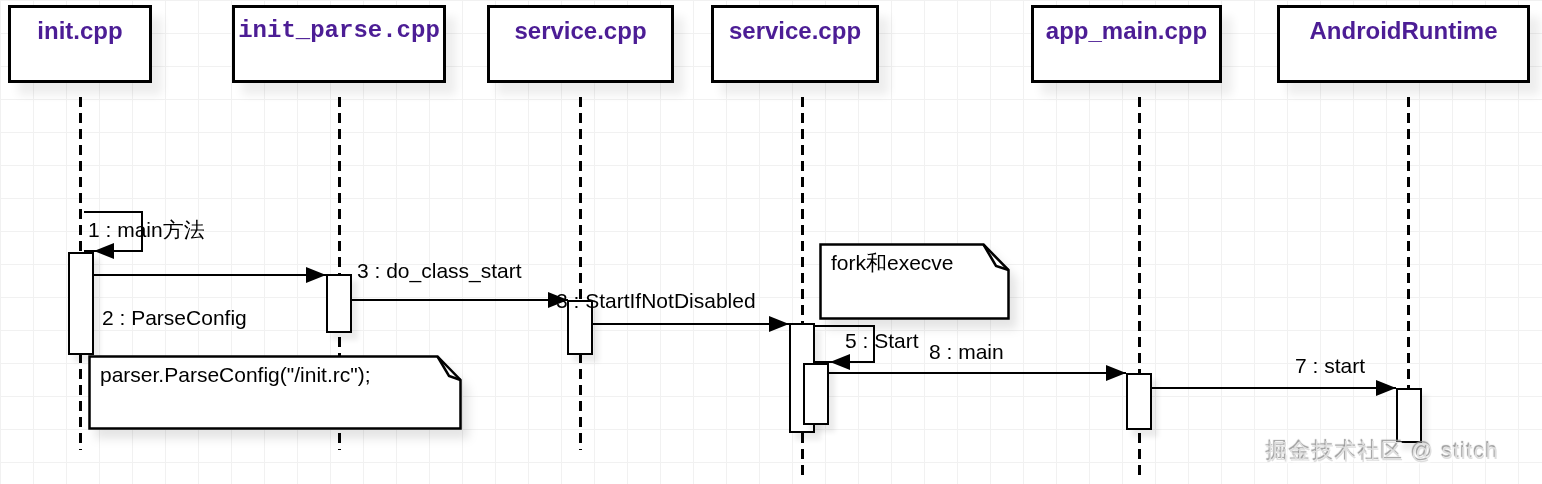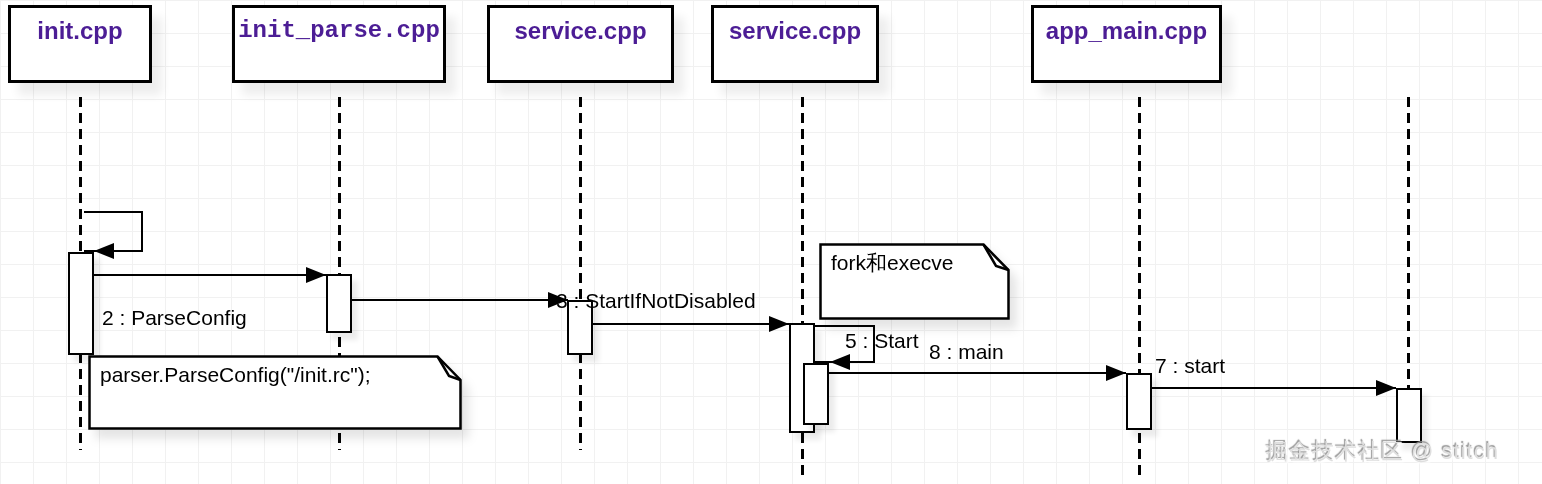--- a/index.html
+++ b/index.html
@@ -102,20 +102,23 @@
     </div>
   <div class="participant" style="left:487px; width:187px;">
       <span>service.cpp</span>
     </div>
   <div class="participant" style="left:711px; width:168px;">
       <span>service.cpp</span>
     </div>
   <div class="participant" style="left:1031px;width:191px;">
       <span>app_main.cpp</span>
     </div>
+  <div class="participant" style="left:1277px;width:253px;">
+      <span>AndroidRuntime</span>
+    </div>
 
   <div class="lifeline" style="left:79px;   height:353px;"></div>
   <div class="lifeline" style="left:338px;  height:353px;"></div>
   <div class="lifeline" style="left:579px;  height:353px;"></div>
   <div class="lifeline" style="left:801px;  height:383px;"></div>
   <div class="lifeline" style="left:1138px; height:380px;"></div>
   <div class="lifeline" style="left:1407px; height:346px;"></div>
 
   <div class="self-loop" style="left:84px;  top:211px; width:59px; height:41px;"></div>
   <div class="self-loop" style="left:815px; top:325px; width:60px; height:38px;"></div>
@@ -135,25 +138,27 @@
   <div class="activation" style="left:1396px; top:388px; height:55px;"></div>
 
   <div class="arrow-left" style="left:94px;   top:243px;"></div>
   <div class="arrow-right" style="left:306px;  top:267px;"></div>
   <div class="arrow-right" style="left:548px;  top:292px;"></div>
   <div class="arrow-right" style="left:769px;  top:316px;"></div>
   <div class="arrow-left" style="left:830px;  top:354px;"></div>
   <div class="arrow-right" style="left:1106px; top:365px;"></div>
   <div class="arrow-right" style="left:1376px; top:380px;"></div>
 
+  <div class="msg-label" style="left:88px;   top:216px;">1 : main方法</div>
   <div class="msg-label" style="left:102px;  top:276px;margin-top:30px;">2 : ParseConfig</div>
+  <div class="msg-label" style="left:357px;  top:259px;">3 : do_class_start</div>
   <div class="msg-label" style="left:556px;  top:289px;">3 : StartIfNotDisabled</div>
   <div class="msg-label" style="left:845px;  top:329px;">5 : Start</div>
   <div class="msg-label" style="left:929px;  top:340px;">8 : main</div>
-  <div class="msg-label" style="left:1155px; top:354px;">7 : start</div>
+  <div class="msg-label" style="left:1295px; top:354px;">7 : start</div>
 
 
   <div class="note" style="left:819px; top:243px; width:191px; height:77px;">
     <svg width="191" height="77" viewBox="0 0 191 77">
       <path d="M1.5 1.5 L164.5 1.5 L189.5 27 L189.5 75.5 L1.5 75.5 Z" fill="#ffffff" stroke="#000000" stroke-width="2.5"></path>
       <path d="M164.5 1.5 L177 23 L189.5 27" fill="none" stroke="#000000" stroke-width="2.5"></path>
     </svg>
     <div class="note-text">fork和execve</div>
   </div>
 

